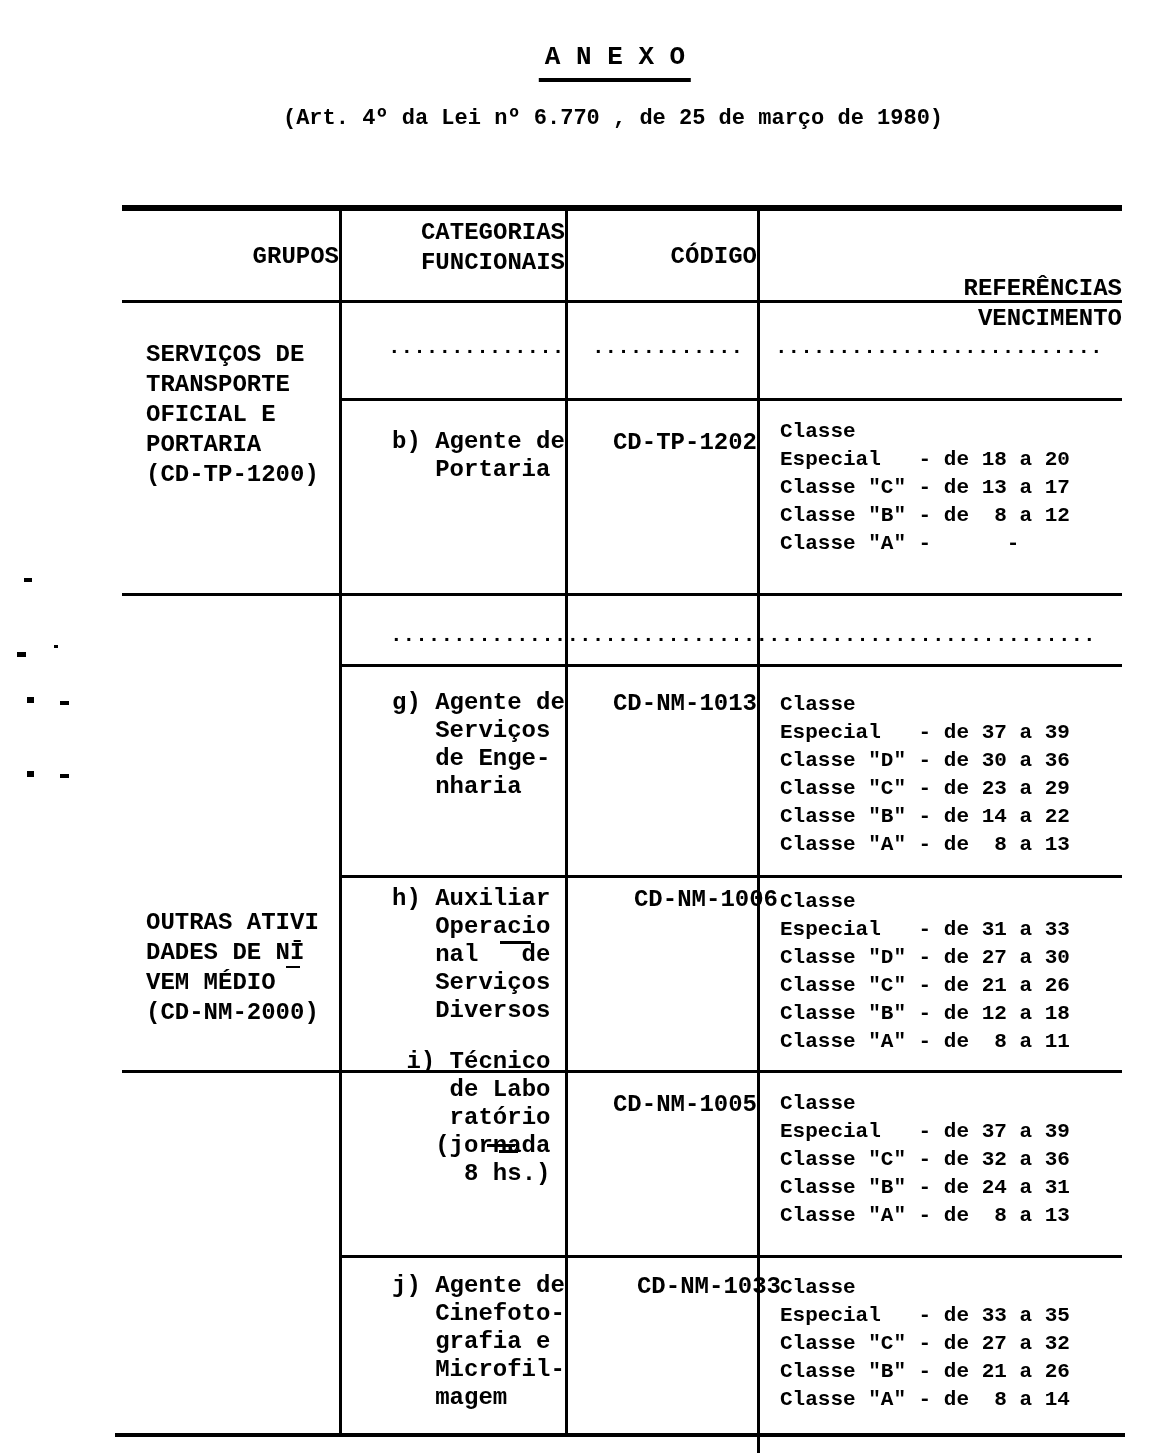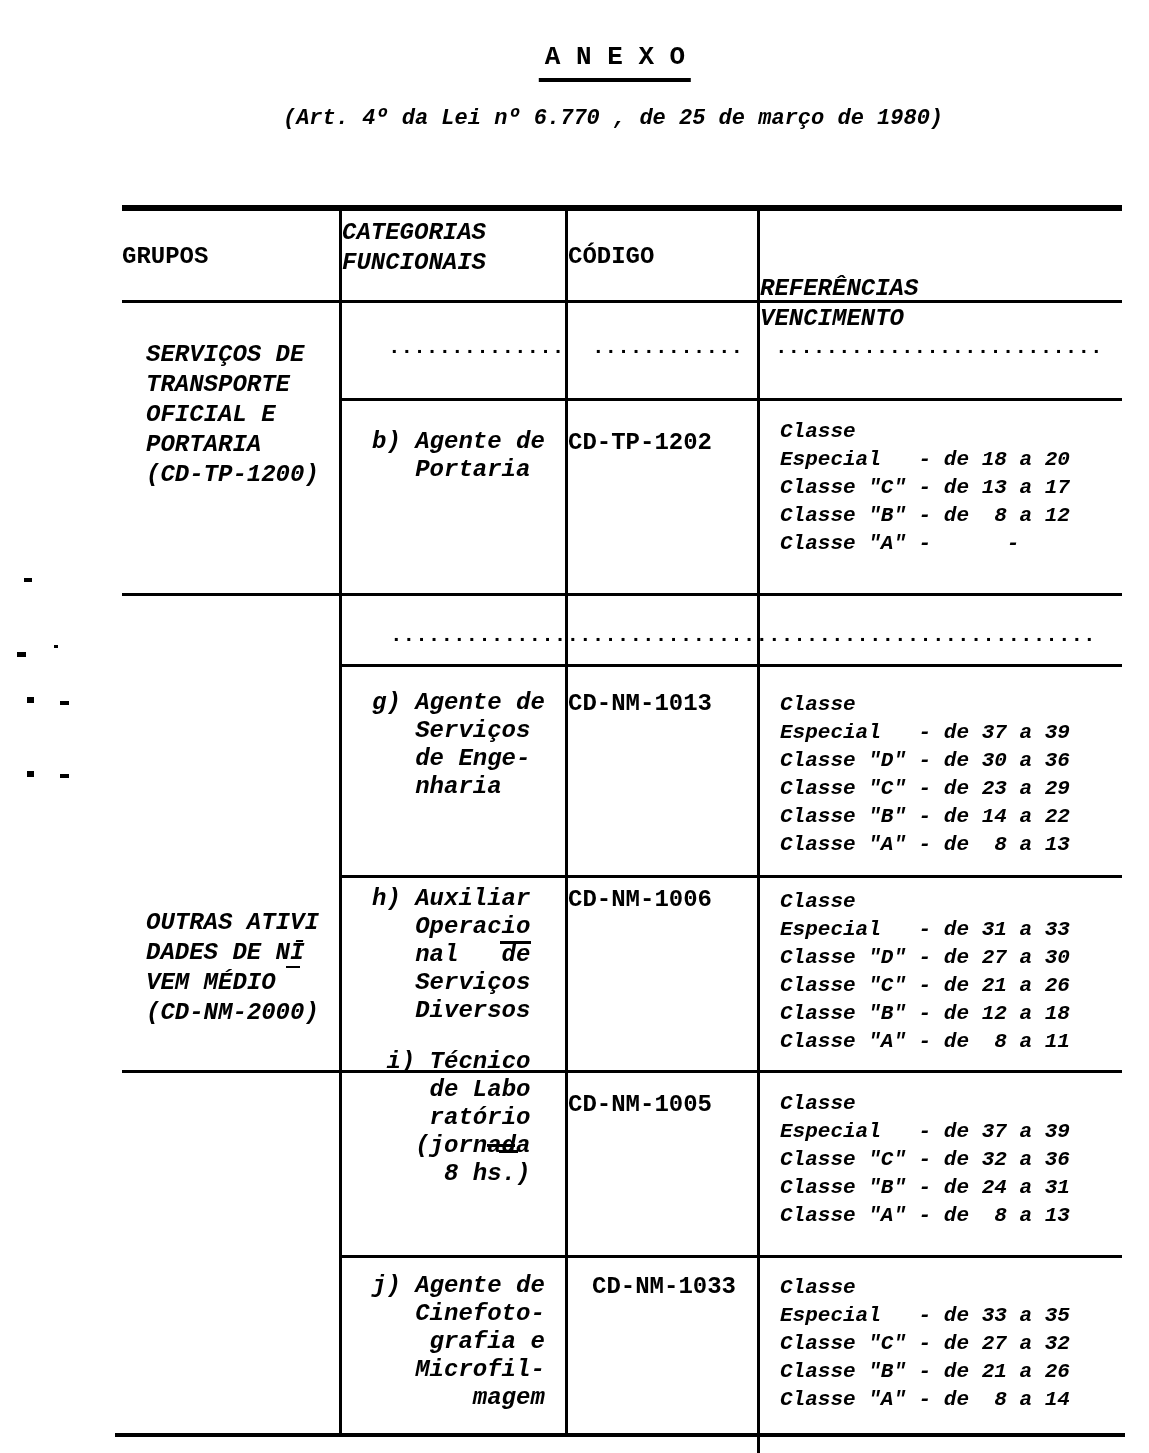--- a/index.html
+++ b/index.html
@@ -3,25 +3,25 @@
 <meta charset="utf-8">
 <title>ANEXO</title>
 <style>
   html,body{margin:0;padding:0;background:#fff;}
   body{
     width:1149px;height:1453px;position:relative;overflow:hidden;
     font-family:"Liberation Mono","DejaVu Sans Mono",monospace;
     color:#000;font-weight:bold;
   }
   .abs{position:absolute;}
-  .pre{white-space:pre;font-style:italic;}
-  .ctr{text-align:left;}
+  .pre{white-space:pre;}
+  .ctr{text-align:right;}
   .t24{font-size:24px;line-height:29px;}
   .t24 .ln,.t24.lh28{line-height:28px;}
-  .lh28{line-height:28px;}
+  .lh28{line-height:28px;margin-left:20px;}
   .lh30{line-height:30px;}
   .t21{font-size:21px;line-height:28px;}
   .hline,.vline,.mark{position:absolute;background:#000;}
   .title{font-size:26px;border-bottom:4px solid #000;padding:0 6px 6px 6px;}
   .subtitle{font-size:22px;}
   .dots{letter-spacing:0;}
 </style>
 </head>
 <body>
 
@@ -106,21 +106,21 @@
    ratório
    (jornada
    8 hs.)</div>
 <div class="abs t24 ctr" style="left:568px;top:1090px;width:189px;">CD-NM-1005</div>
 <div class="abs t21 pre" style="left:780px;top:1090px;">Classe
 Especial   - de 37 a 39
 Classe "C" - de 32 a 36
 Classe "B" - de 24 a 31
 Classe "A" - de  8 a 13</div>
 
-<div class="abs t24 pre lh28" style="left:372px;top:1272px;text-align:right;">j) Agente de
+<div class="abs t24 pre lh28" style="left:372px;top:1272px;">j) Agente de
    Cinefoto-
    grafia e
    Microfil-
    magem</div>
 <div class="abs t24 ctr" style="left:568px;top:1272px;width:189px;padding-left:24px;">CD-NM-1033</div>
 <div class="abs t21 pre" style="left:780px;top:1274px;">Classe
 Especial   - de 33 a 35
 Classe "C" - de 27 a 32
 Classe "B" - de 21 a 26
 Classe "A" - de  8 a 14</div>

